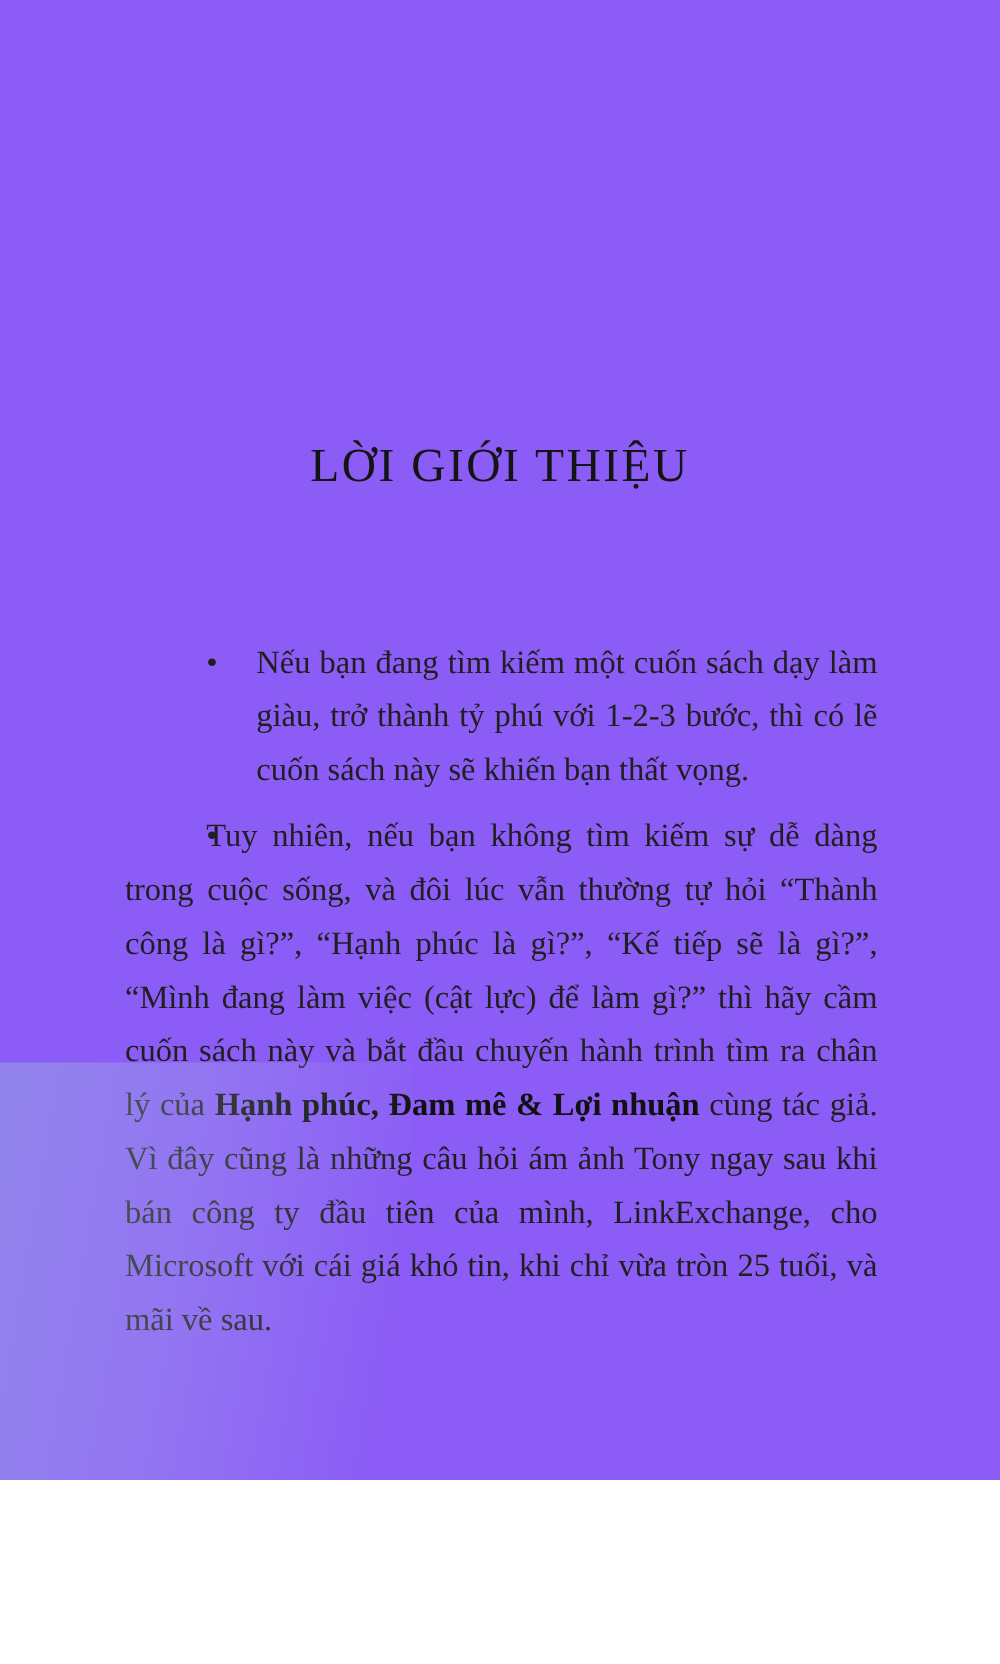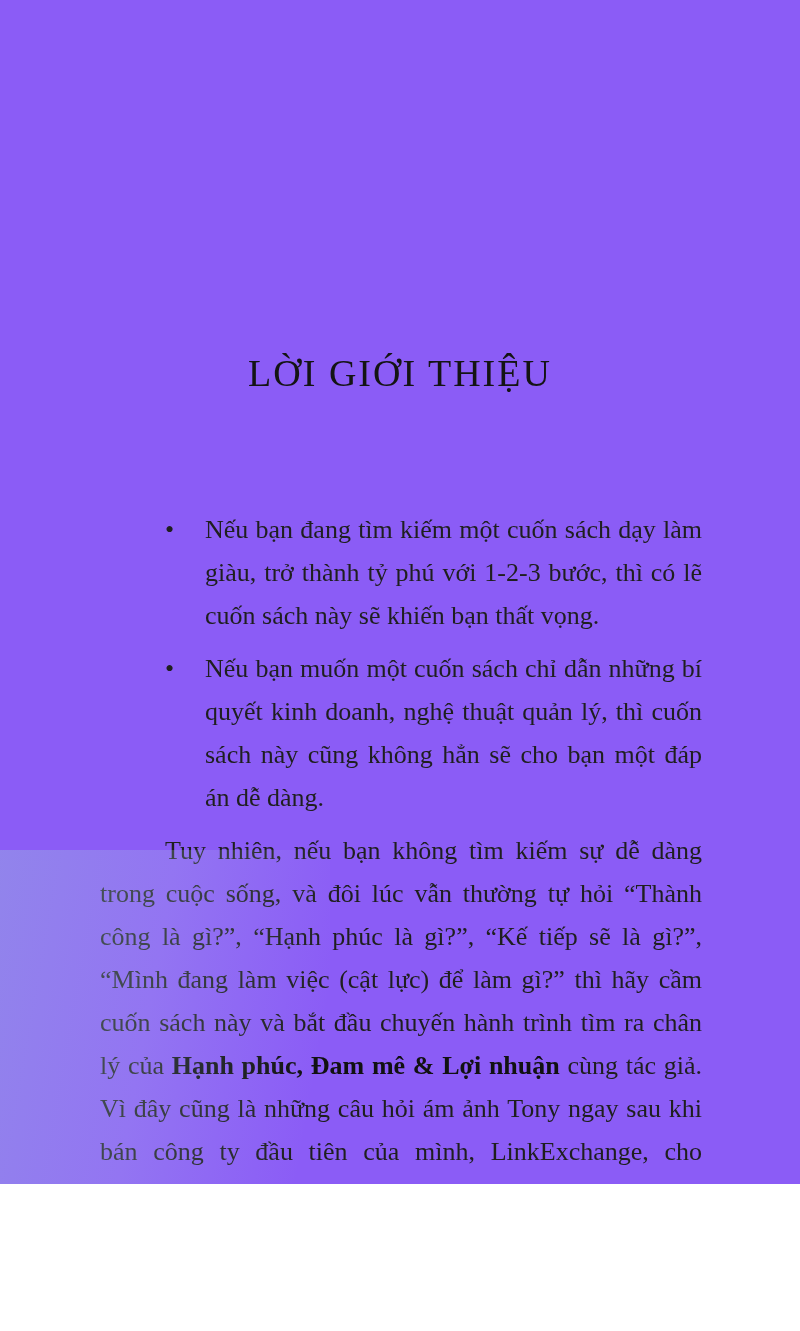--- a/index.html
+++ b/index.html
@@ -84,21 +84,20 @@
 
   <div class="content-column">
 
     <ul class="bullet-list">
       <li class="bullet-item">
         <span class="bullet-marker">•</span>
         <span>Nếu bạn đang tìm kiếm một cuốn sách dạy làm giàu, trở thành tỷ phú với 1-2-3 bước, thì có lẽ cuốn sách này sẽ khiến bạn thất vọng.</span>
       </li>
       <li class="bullet-item">
         <span class="bullet-marker">•</span>
-        <span>Nếu bạn muốn một cuốn sách chỉ dẫn những bí quyết kinh doanh, nghệ thuật quản lý, thì cuốn sách này cũng không hẳn sẽ cho bạn một đáp án dễ dàng.</span>
       </li>
     </ul>
 
     <p class="intro-paragraph">
       <span>Tuy nhiên, nếu bạn không tìm kiếm sự dễ dàng trong cuộc sống, và đôi lúc vẫn thường tự hỏi “Thành công là gì?”, “Hạnh phúc là gì?”, “Kế tiếp sẽ là gì?”, “Mình đang làm việc (cật lực) để làm gì?” thì hãy cầm cuốn sách này và bắt đầu chuyến hành trình tìm ra chân lý của </span><strong>Hạnh phúc, Đam mê &amp; Lợi nhuận</strong><span> cùng tác giả. Vì đây cũng là những câu hỏi ám ảnh Tony ngay sau khi bán công ty đầu tiên của mình, LinkExchange, cho Microsoft với cái giá khó tin, khi chỉ vừa tròn 25 tuổi, và mãi về sau.</span>
     </p>
 
   </div>
 
   <div class="scan-tint-overlay"></div>

